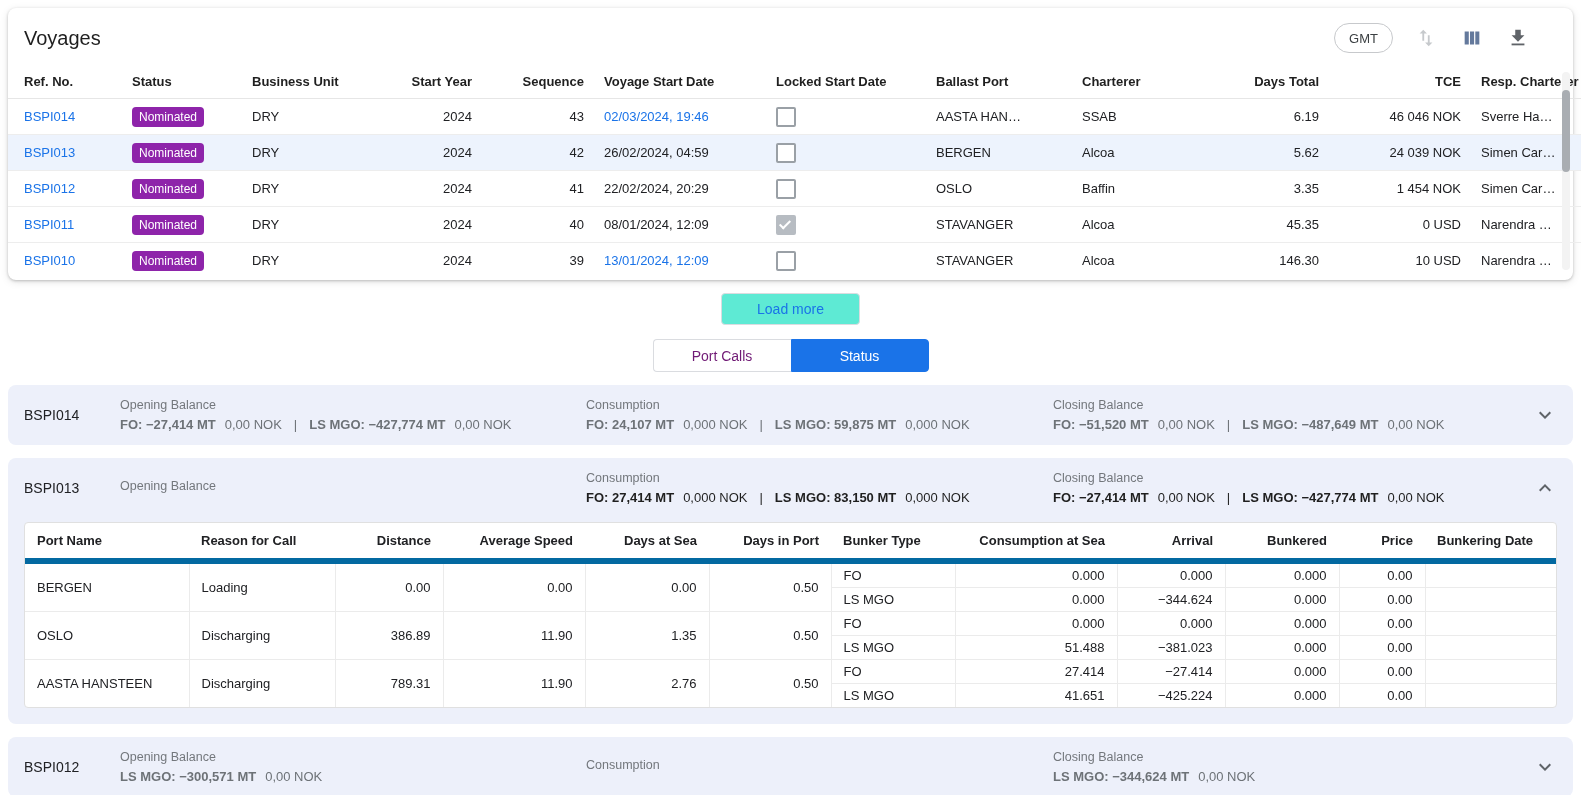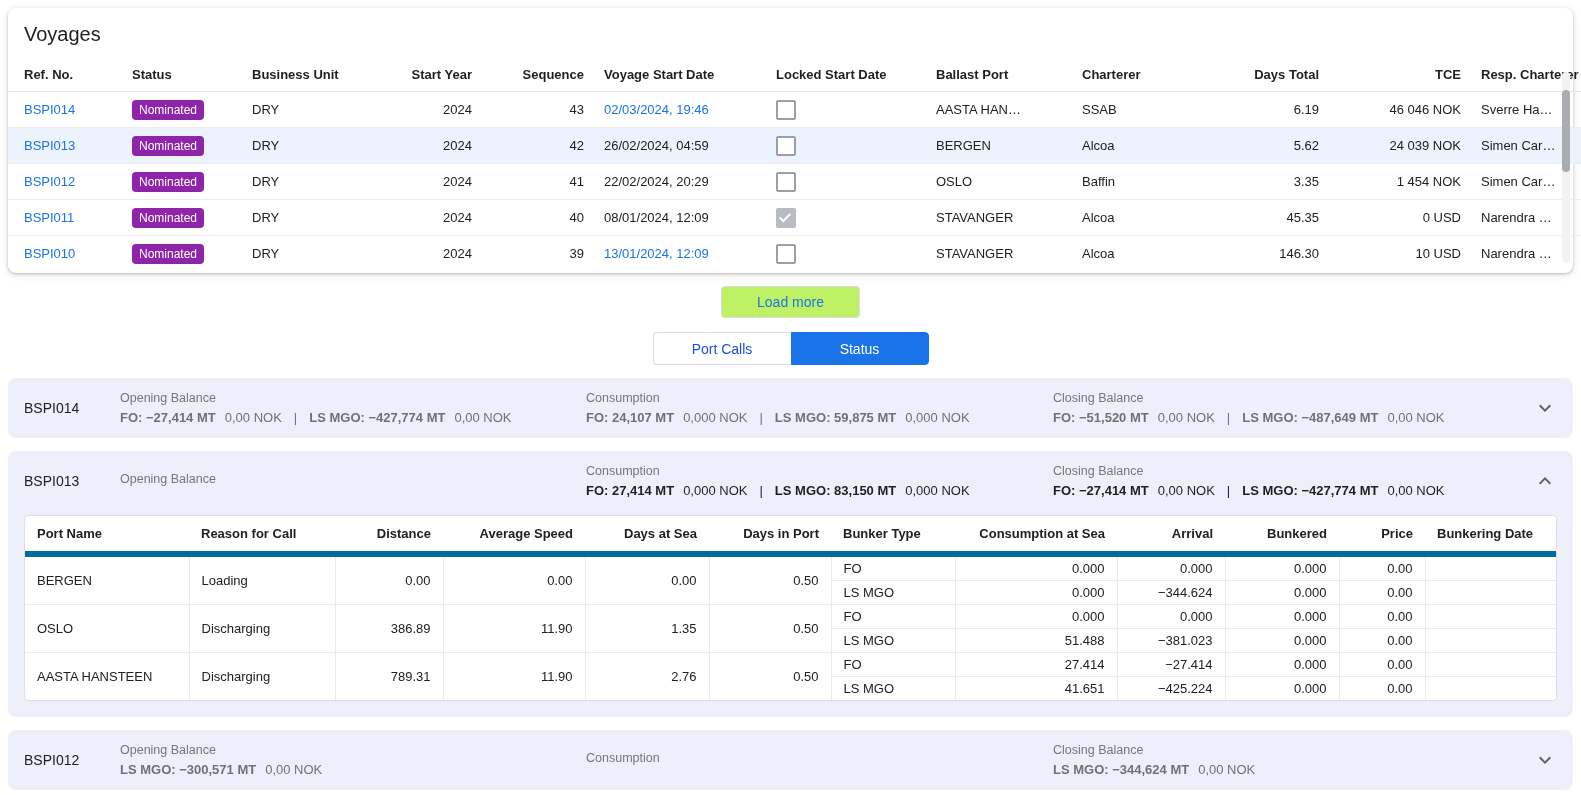--- a/index.html
+++ b/index.html
@@ -25,23 +25,23 @@
   .link{color:#1a73e8;text-decoration:none;cursor:pointer;}
   .badge{display:inline-block;background:#8e24aa;color:#fff;font-size:12px;line-height:1;padding:4px 7px;border-radius:4px;}
   .checkbox{display:inline-block;position:relative;width:16px;height:16px;border:2px solid #9aa0a6;border-radius:2px;vertical-align:middle;background:#fff;cursor:pointer;}
   .checkbox.checked{background:#b7bcc2;border-color:#b7bcc2;}
   .checkbox.checked::after{content:"";position:absolute;left:4px;top:1px;width:4px;height:9px;border:solid #fff;border-width:0 2px 2px 0;transform:rotate(45deg);}
   .vscroll{position:absolute;top:64px;right:3px;bottom:10px;width:8px;border-radius:4px;background:#f3f3f3;}
   .vscroll .thumb{position:absolute;top:18px;left:0;width:8px;height:82px;border-radius:4px;background:#a9adb2;}
 
   
   .load-more-row{display:flex;justify-content:center;margin:13px 0 14px;}
-  .load-more{padding:7px 35px;font-size:14px;font-family:inherit;color:#1a73e8;background:#bef264;border:1px solid #dadce0;border-radius:4px;cursor:pointer;}
+  .load-more{padding:7px 35px;font-size:14px;font-family:inherit;color:#1a73e8;background:#5eead4;border:1px solid #dadce0;border-radius:4px;cursor:pointer;}
   .tabs-row{display:flex;justify-content:center;margin:14px 0 12px;}
-  .tab{min-width:138px;height:33px;font-size:14px;font-family:inherit;color:#1d4ed8;background:#fff;border:1px solid #dadce0;cursor:pointer;}
+  .tab{min-width:138px;height:33px;font-size:14px;font-family:inherit;color:#701a75;background:#fff;border:1px solid #dadce0;cursor:pointer;}
   .tab:first-child{border-radius:4px 0 0 4px;border-right:none;}
   .tab:last-child{border-radius:0 4px 4px 0;}
   .tab.active{background:#1a73e8;border-color:#1a73e8;color:#fff;}
 
   
   .accordion{background:#edf0fa;border-radius:8px;margin-top:13px;padding:8px 16px;}
   .acc-head{display:grid;grid-template-columns:96px 466px 467px 1fr 26px;align-items:center;min-height:44px;cursor:pointer;}
   .acc-ref{font-size:14px;color:#202124;}
   .group{padding:2px 0;}
   .group-title{font-size:12.5px;color:#73777c;margin-bottom:5px;}
@@ -62,20 +62,40 @@
   .detail-table tbody tr:last-child td{border-bottom:none;}
 </style>
 </head>
 <body>
 
 <div class="page">
 
   <div class="card">
     <div class="card-header">
       <h1 class="title">Voyages</h1>
+      <div class="actions">
+        <button class="gmt">GMT</button>
+        <span class="icon-btn">
+          <svg width="22" height="22" viewBox="0 0 24 24" fill="#c6c9cc">
+              <path d="M9 3 5 7h3v8h2V7h3L9 3z"></path>
+              <path d="M15 21l4-4h-3V9h-2v8h-3l4 4z"></path>
+            </svg>
+        </span>
+        <span class="icon-btn">
+          <svg width="22" height="22" viewBox="0 0 24 24" fill="#64799c">
+              <path d="M4 5h4.5v14H4zM9.8 5h4.5v14H9.8zM15.6 5H20v14h-4.4z"></path>
+            </svg>
+        </span>
+        <span class="icon-btn">
+          <svg width="22" height="22" viewBox="0 0 24 24" fill="#5f6368">
+              <path d="M19 9h-4V3H9v6H5l7 7 7-7z"></path>
+              <path d="M5 18v2h14v-2H5z"></path>
+            </svg>
+        </span>
+      </div>
     </div>
 
     <table class="voyages">
       <thead>
           <tr id="voyages-head-row">
             <th class="al-left" style="width: 88px;">Ref. No.</th>
             <th class="al-left" style="width: 100px;">Status</th>
             <th class="al-left" style="width: 122px;">Business Unit</th>
             <th class="al-right" style="width: 78px;">Start Year</th>
             <th class="al-right" style="width: 92px;">Sequence</th>

